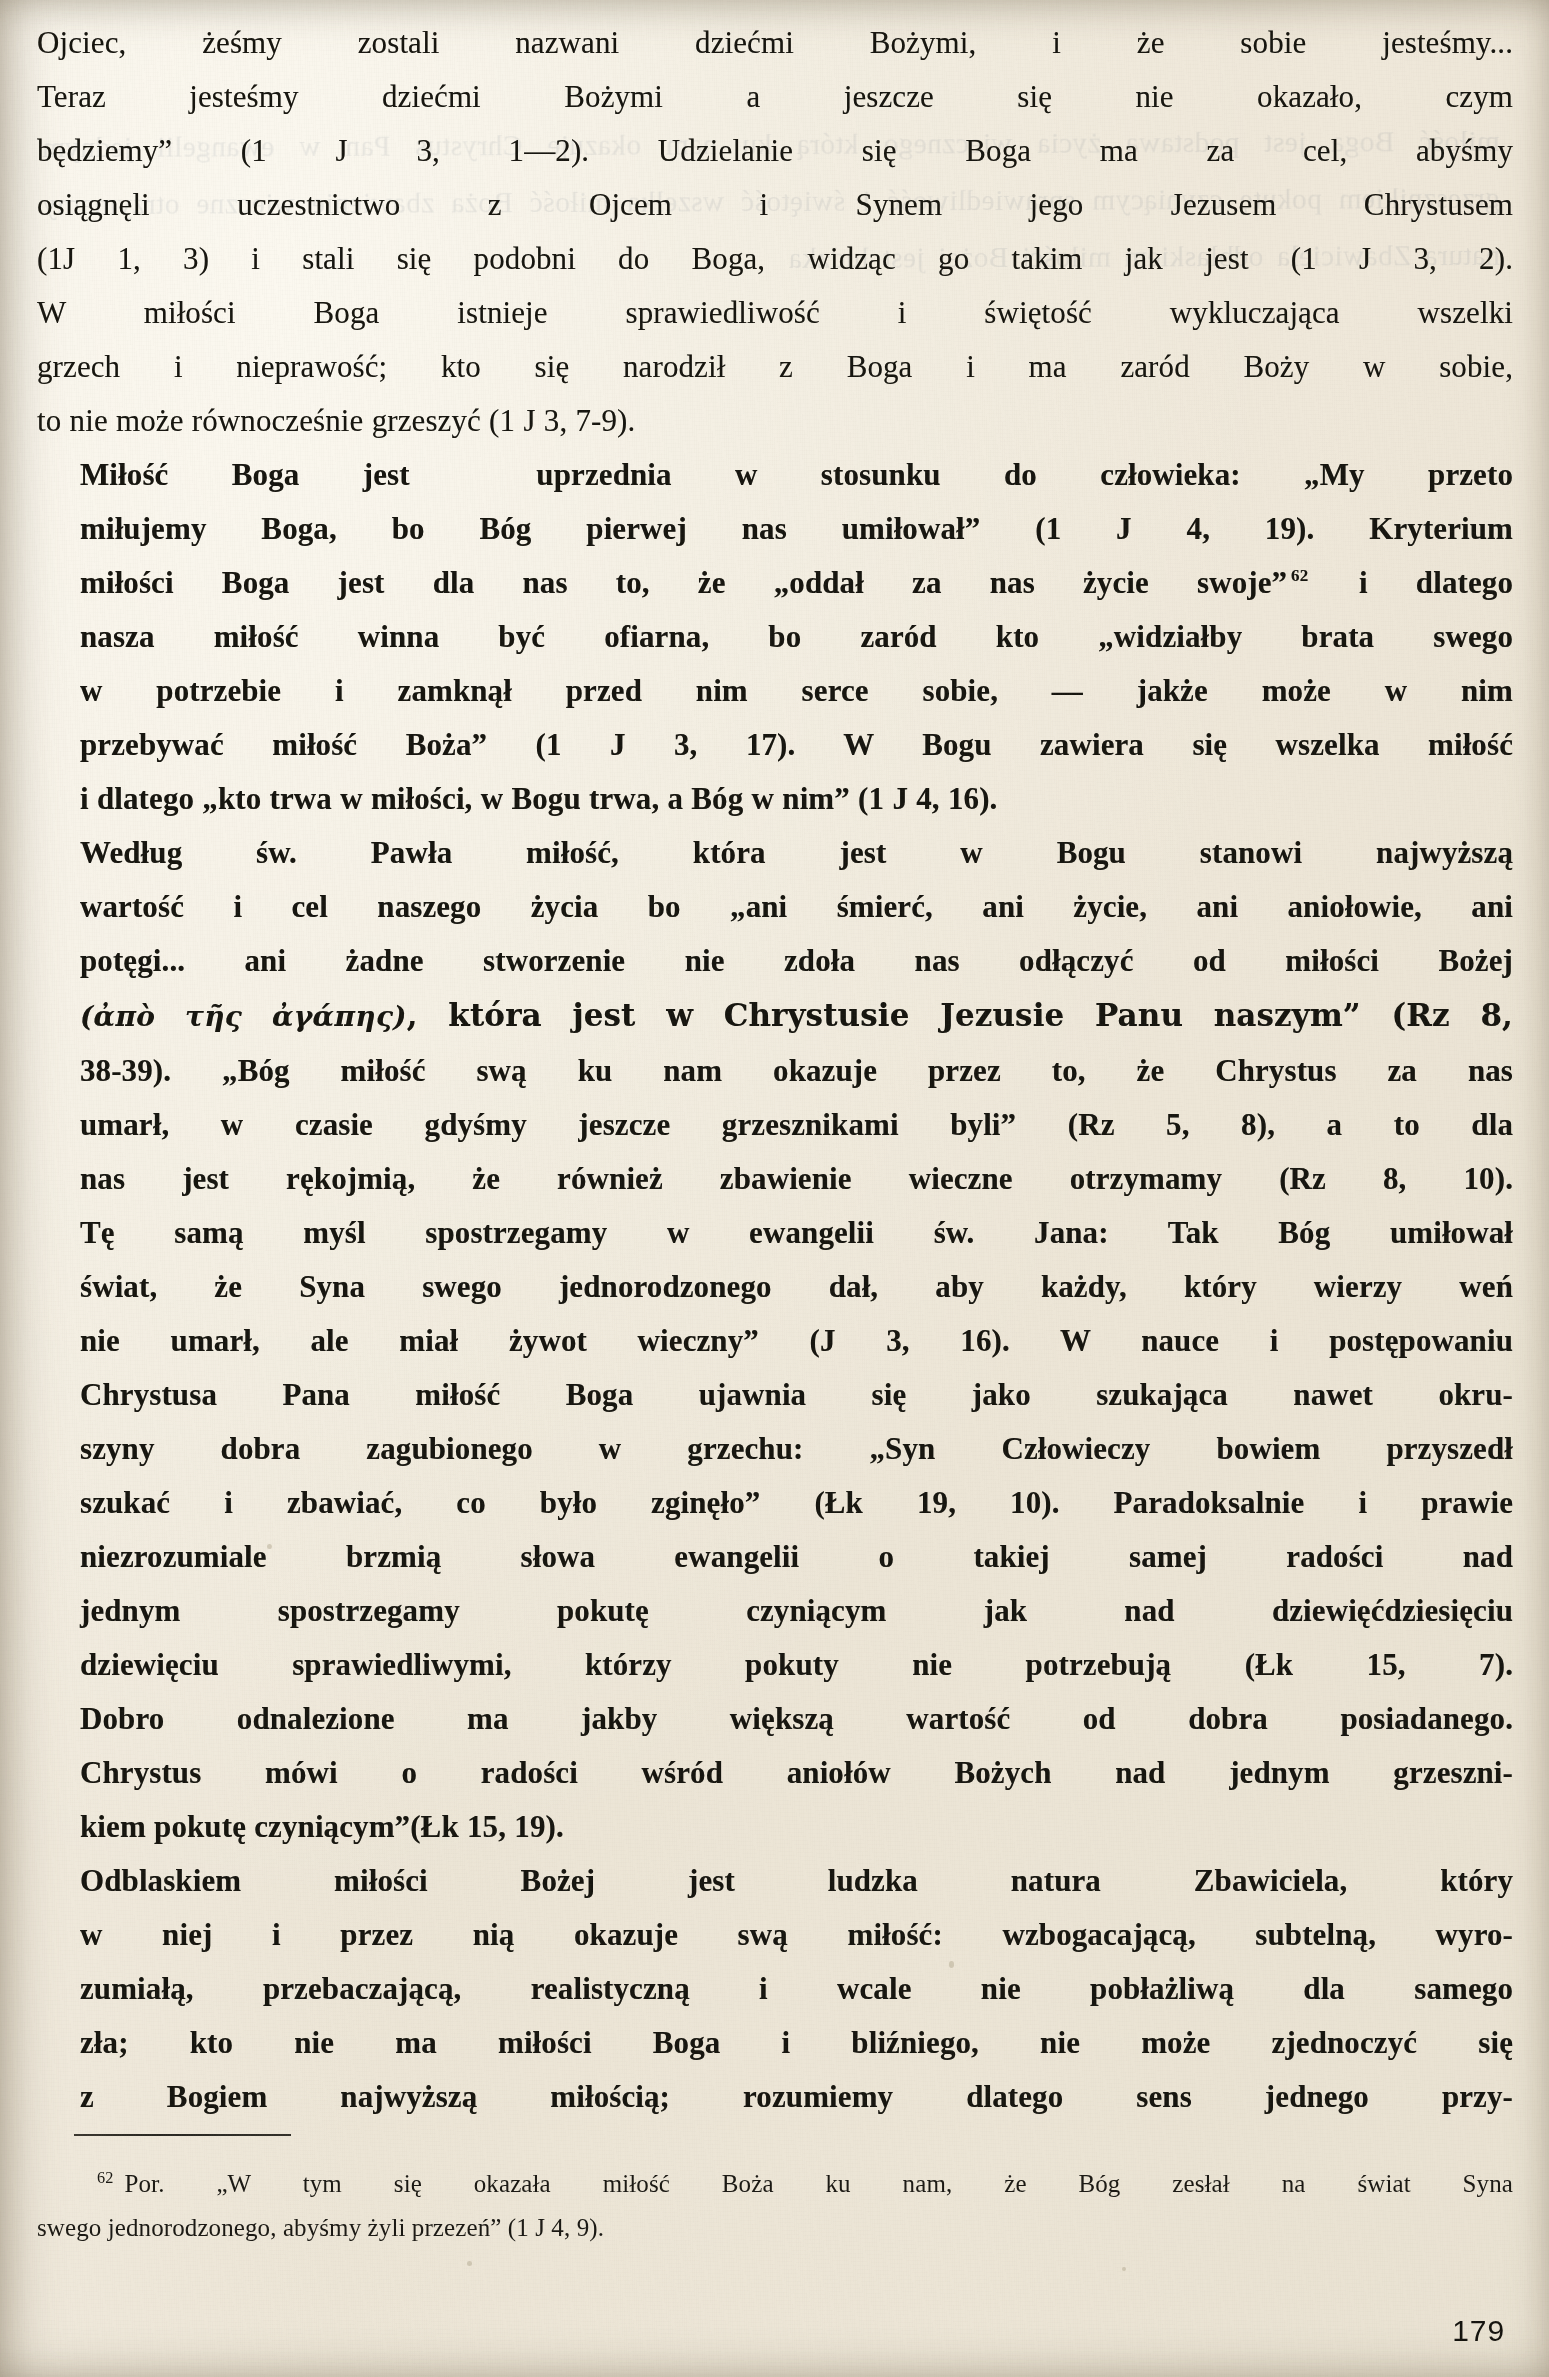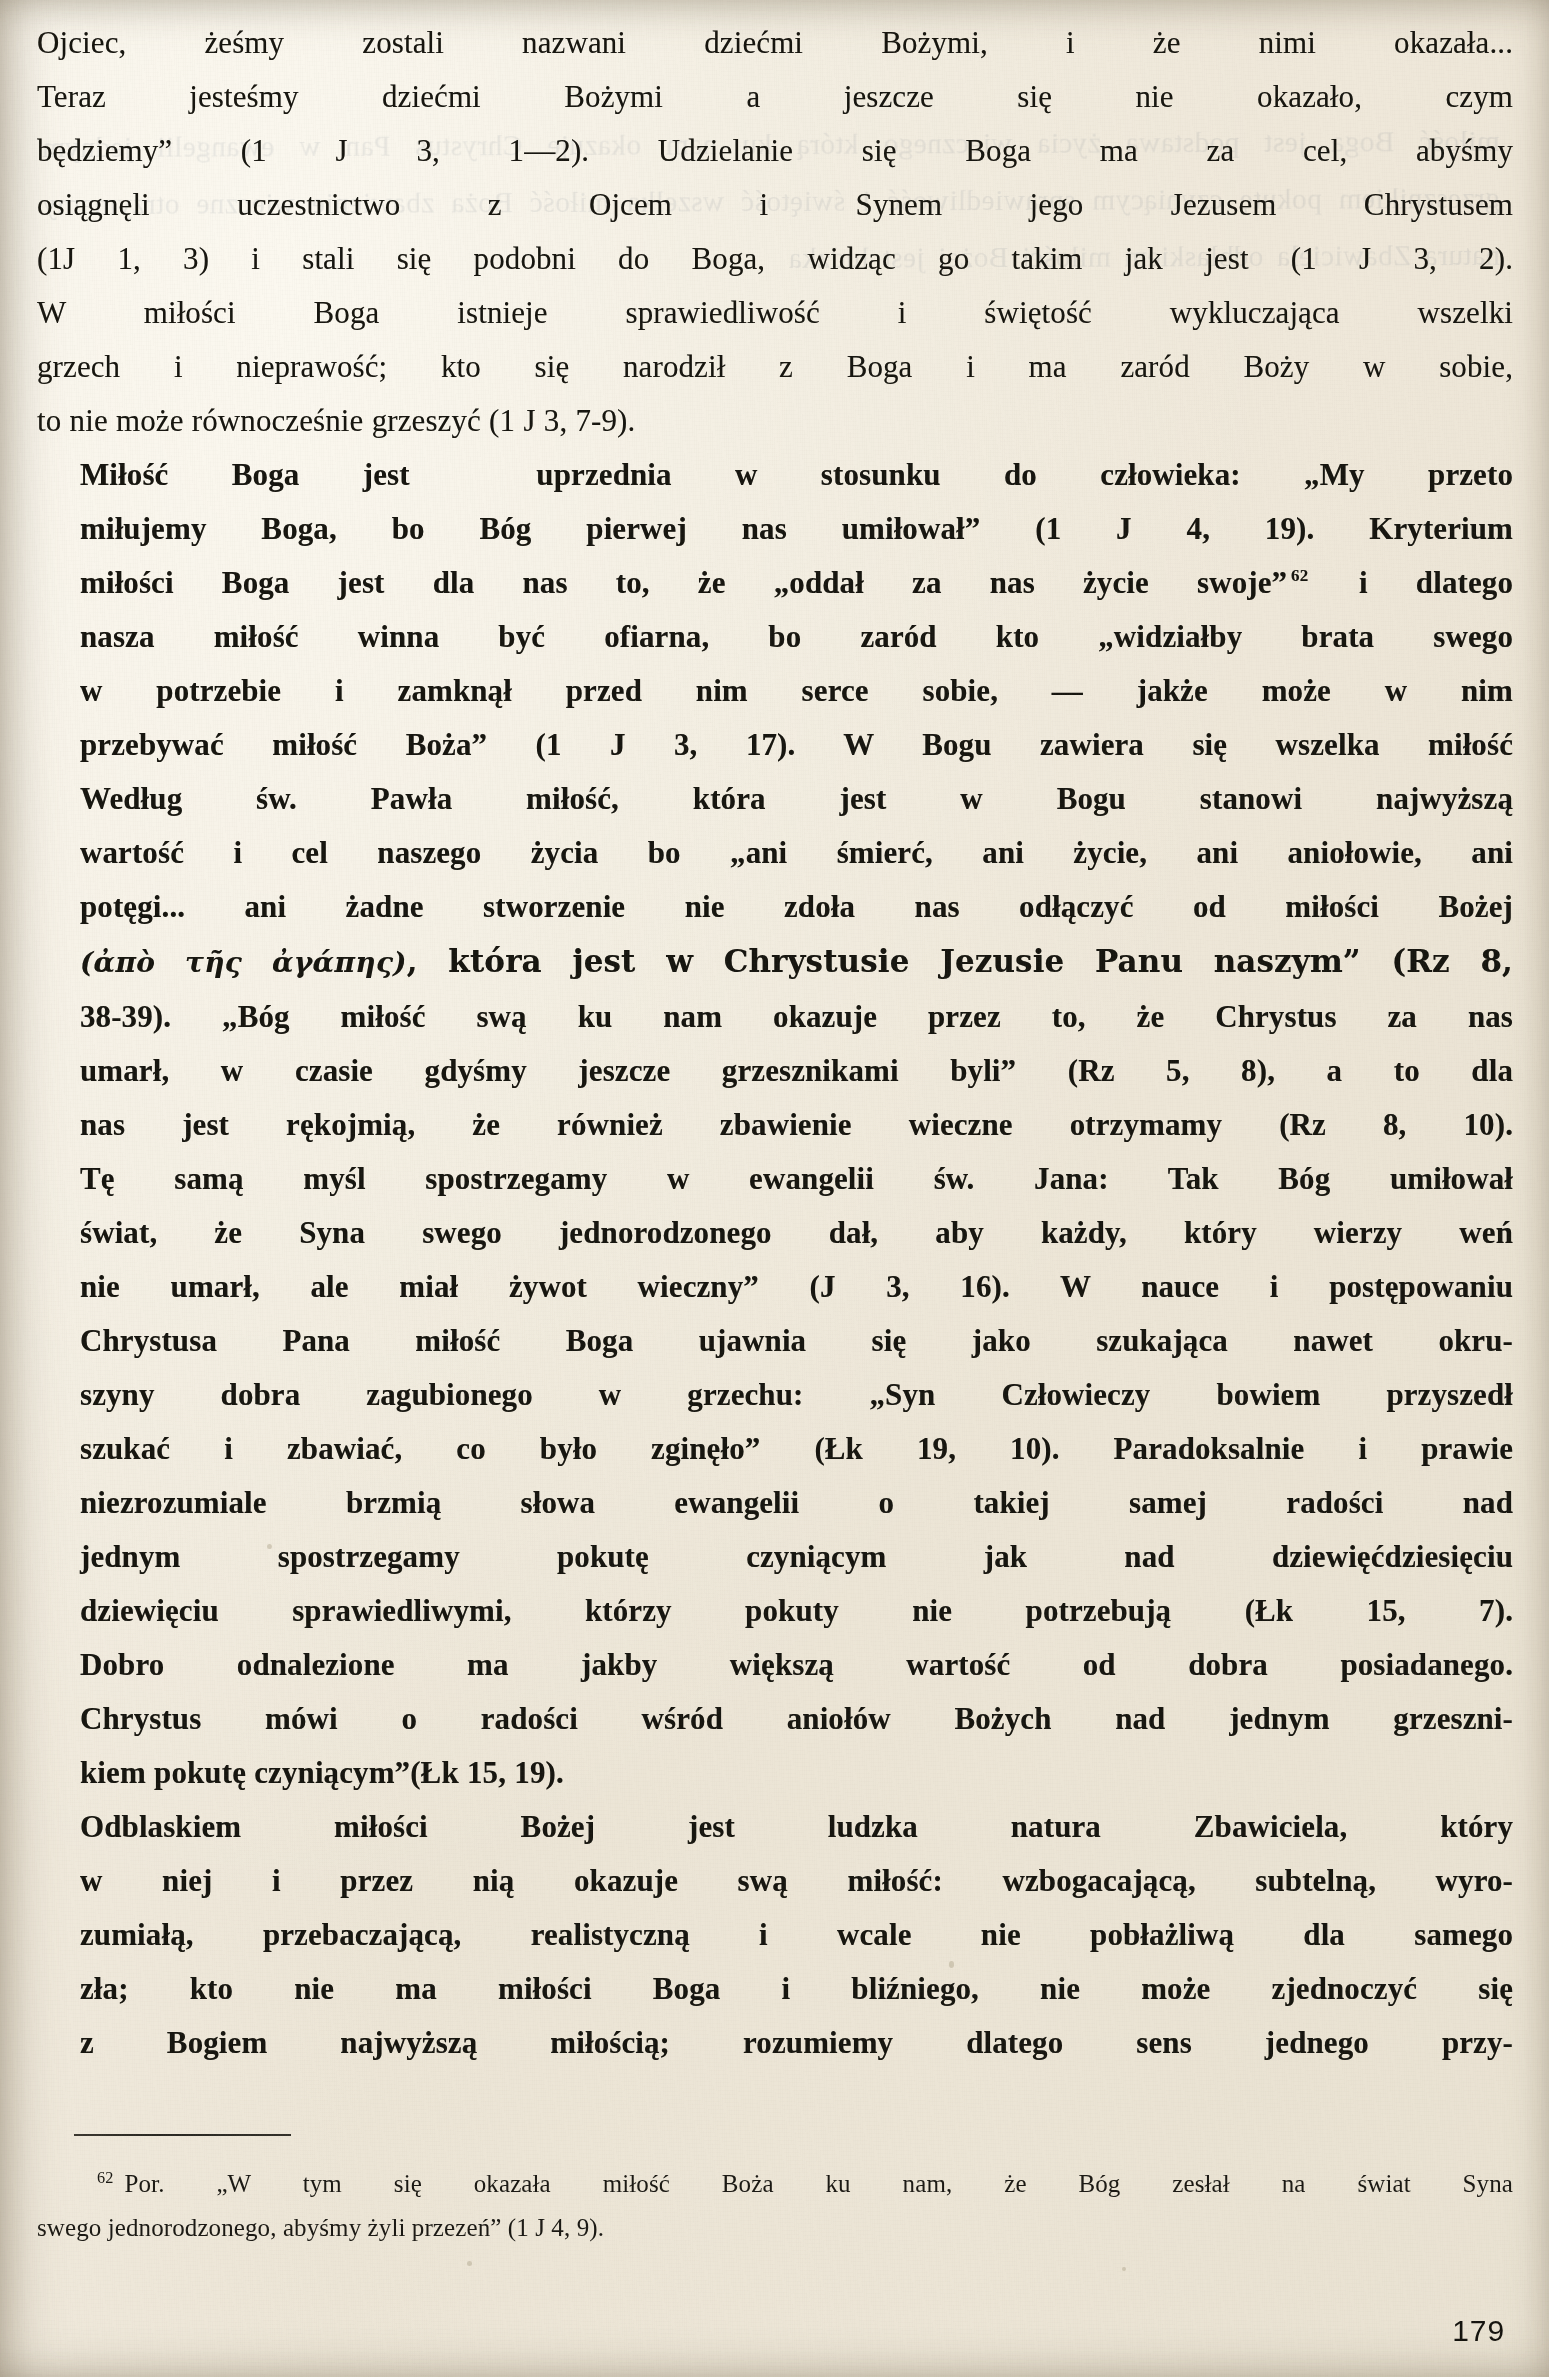--- a/index.html
+++ b/index.html
@@ -179,37 +179,38 @@
 
 <div class="paper"></div>
 
 <div class="showthrough">miłość Boga jest podstawą życia wiecznego którą ku nam okazuje Chrystus Pan w ewangelii jednym grzesznikiem pokutę czyniącym sprawiedliwość i świętość wszelka miłość Boża zbawienie wieczne otrzymamy natura Zbawiciela odblaskiem miłości Bożej jest ludzka</div>
 
 <div class="page">
 
   <div class="textblock">
 
     <p class="para">
-      <span class="line">Ojciec, żeśmy zostali nazwani dziećmi Bożymi, i że nimi okazała...</span>
+      <span class="line">Ojciec, żeśmy zostali nazwani dziećmi Bożymi, i że sobie jesteśmy...</span>
       <span class="line">Teraz jesteśmy dziećmi Bożymi a jeszcze się nie okazało, czym</span>
       <span class="line">będziemy” (1 J 3, 1—2). Udzielanie się Boga ma za cel, abyśmy</span>
       <span class="line">osiągnęli uczestnictwo z Ojcem i Synem jego Jezusem Chrystusem</span>
       <span class="line">(1J 1, 3) i stali się podobni do Boga, widząc go takim jak jest (1 J 3, 2).</span>
       <span class="line">W miłości Boga istnieje sprawiedliwość i świętość wykluczająca wszelki</span>
       <span class="line">grzech i nieprawość; kto się narodził z Boga i ma zaród Boży w sobie,</span>
       <span class="line last">to nie może równocześnie grzeszyć (1 J 3, 7-9).</span>
     </p>
 
     <p class="para indent">
       <span class="line">Miłość Boga jest  uprzednia w stosunku do człowieka: „My przeto</span>
       <span class="line">miłujemy Boga, bo Bóg pierwej nas umiłował” (1 J 4, 19). Kryterium</span>
       <span class="line"><span>miłości Boga jest dla nas to, że „oddał za nas życie swoje”</span><sup class="fn">62</sup><span> i dlatego</span></span>
       <span class="line">nasza miłość winna być ofiarna, bo zaród kto „widziałby brata swego</span>
       <span class="line">w potrzebie i zamknął przed nim serce sobie, — jakże może w nim</span>
       <span class="line">przebywać miłość Boża” (1 J 3, 17). W Bogu zawiera się wszelka miłość</span>
+      <span class="line last">i dlatego „kto trwa w miłości, w Bogu trwa, a Bóg w nim” (1 J 4, 16).</span>
     </p>
 
     <p class="para indent">
       <span class="line">Według św. Pawła miłość, która jest w Bogu stanowi najwyższą</span>
       <span class="line">wartość i cel naszego życia bo „ani śmierć, ani życie, ani aniołowie, ani</span>
       <span class="line">potęgi... ani żadne stworzenie nie zdoła nas odłączyć od miłości Bożej</span>
       <span class="line greek"><span class="gk">(ἀπὸ τῆς ἀγάπης)</span><span>, która jest w Chrystusie Jezusie Panu naszym” (Rz 8,</span></span>
       <span class="line">38-39). „Bóg miłość swą ku nam okazuje przez to, że Chrystus za nas</span>
       <span class="line">umarł, w czasie gdyśmy jeszcze grzesznikami byli” (Rz 5, 8), a to dla</span>
       <span class="line">nas jest rękojmią, że również zbawienie wieczne otrzymamy (Rz 8, 10).</span>

